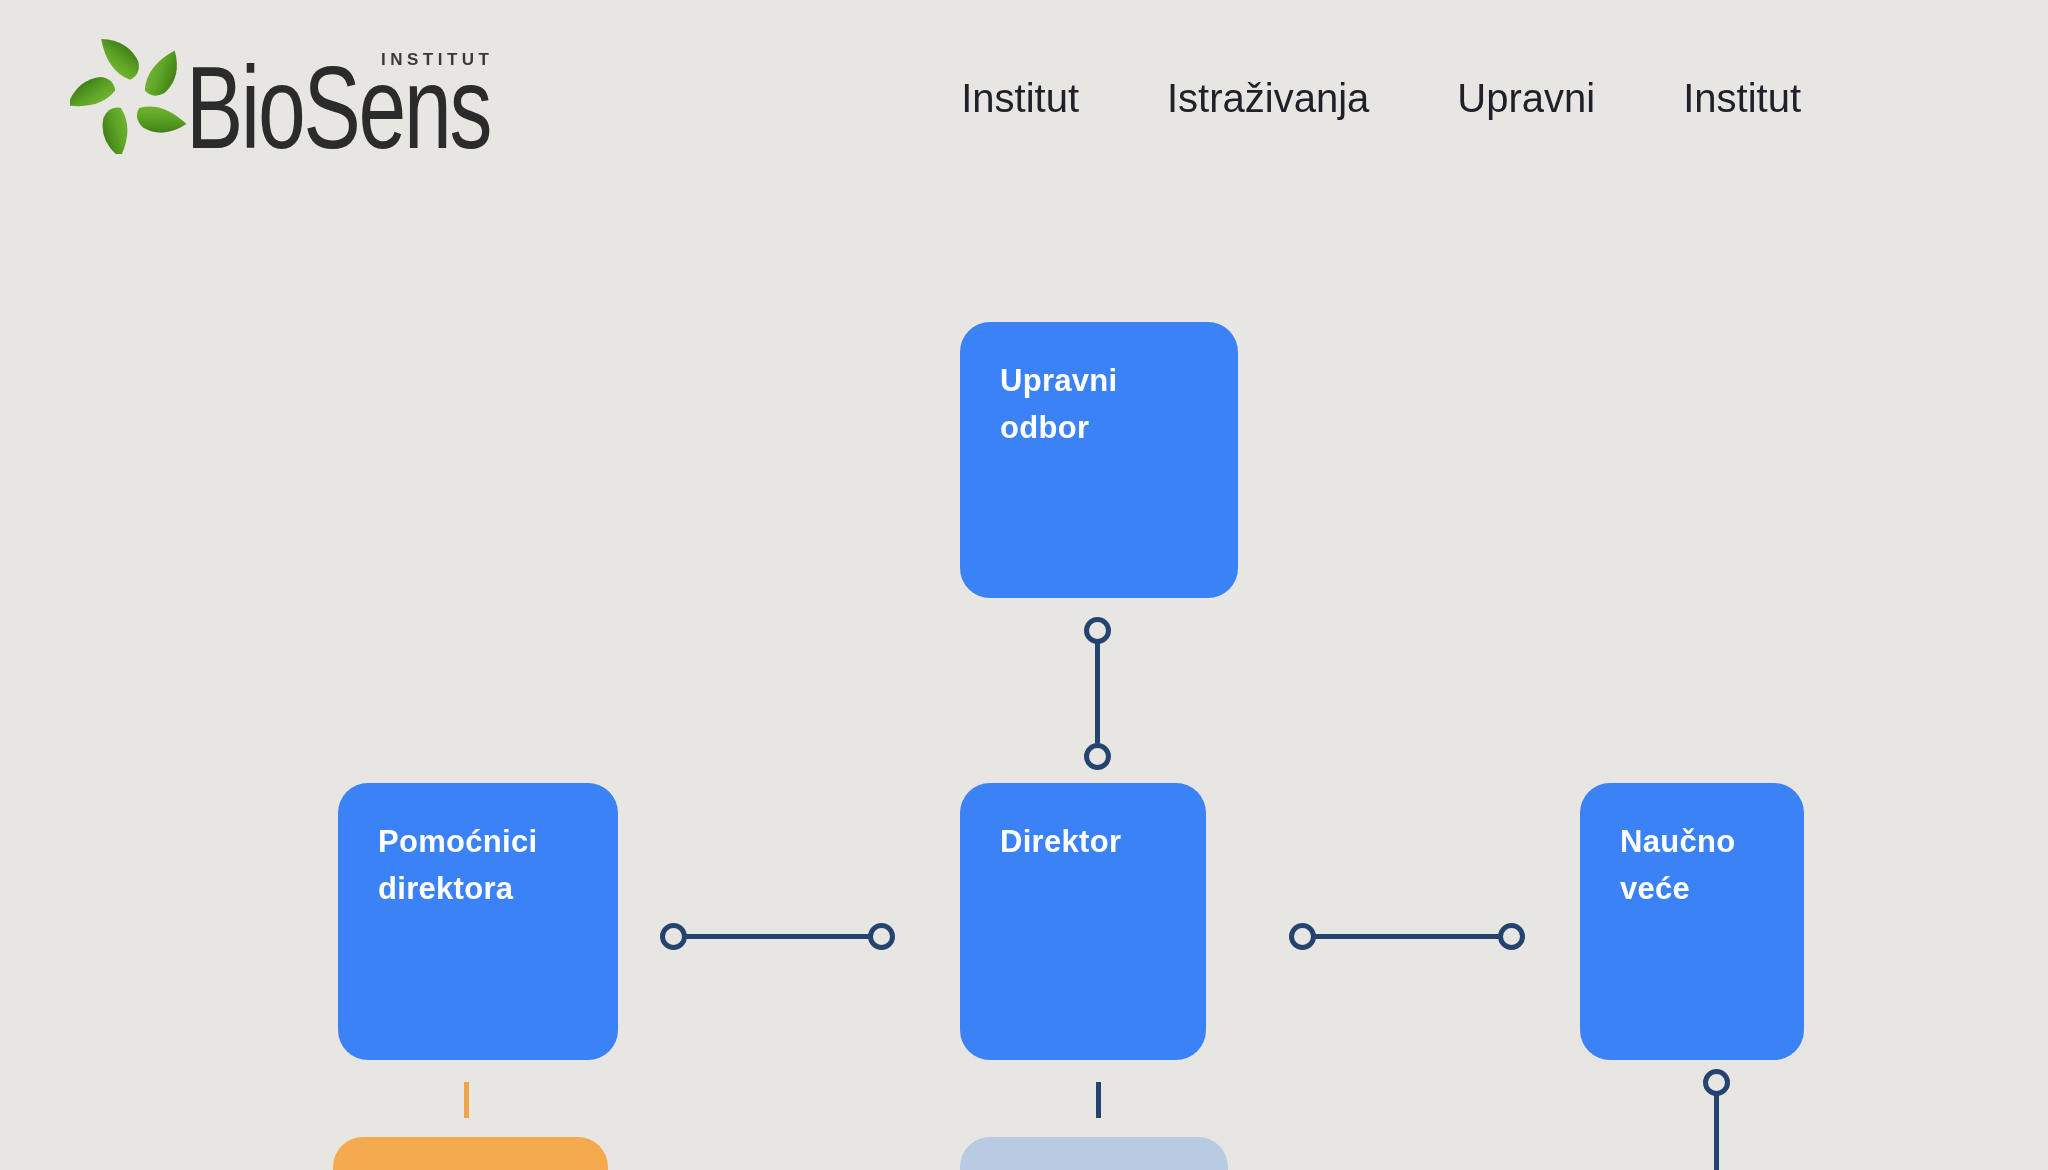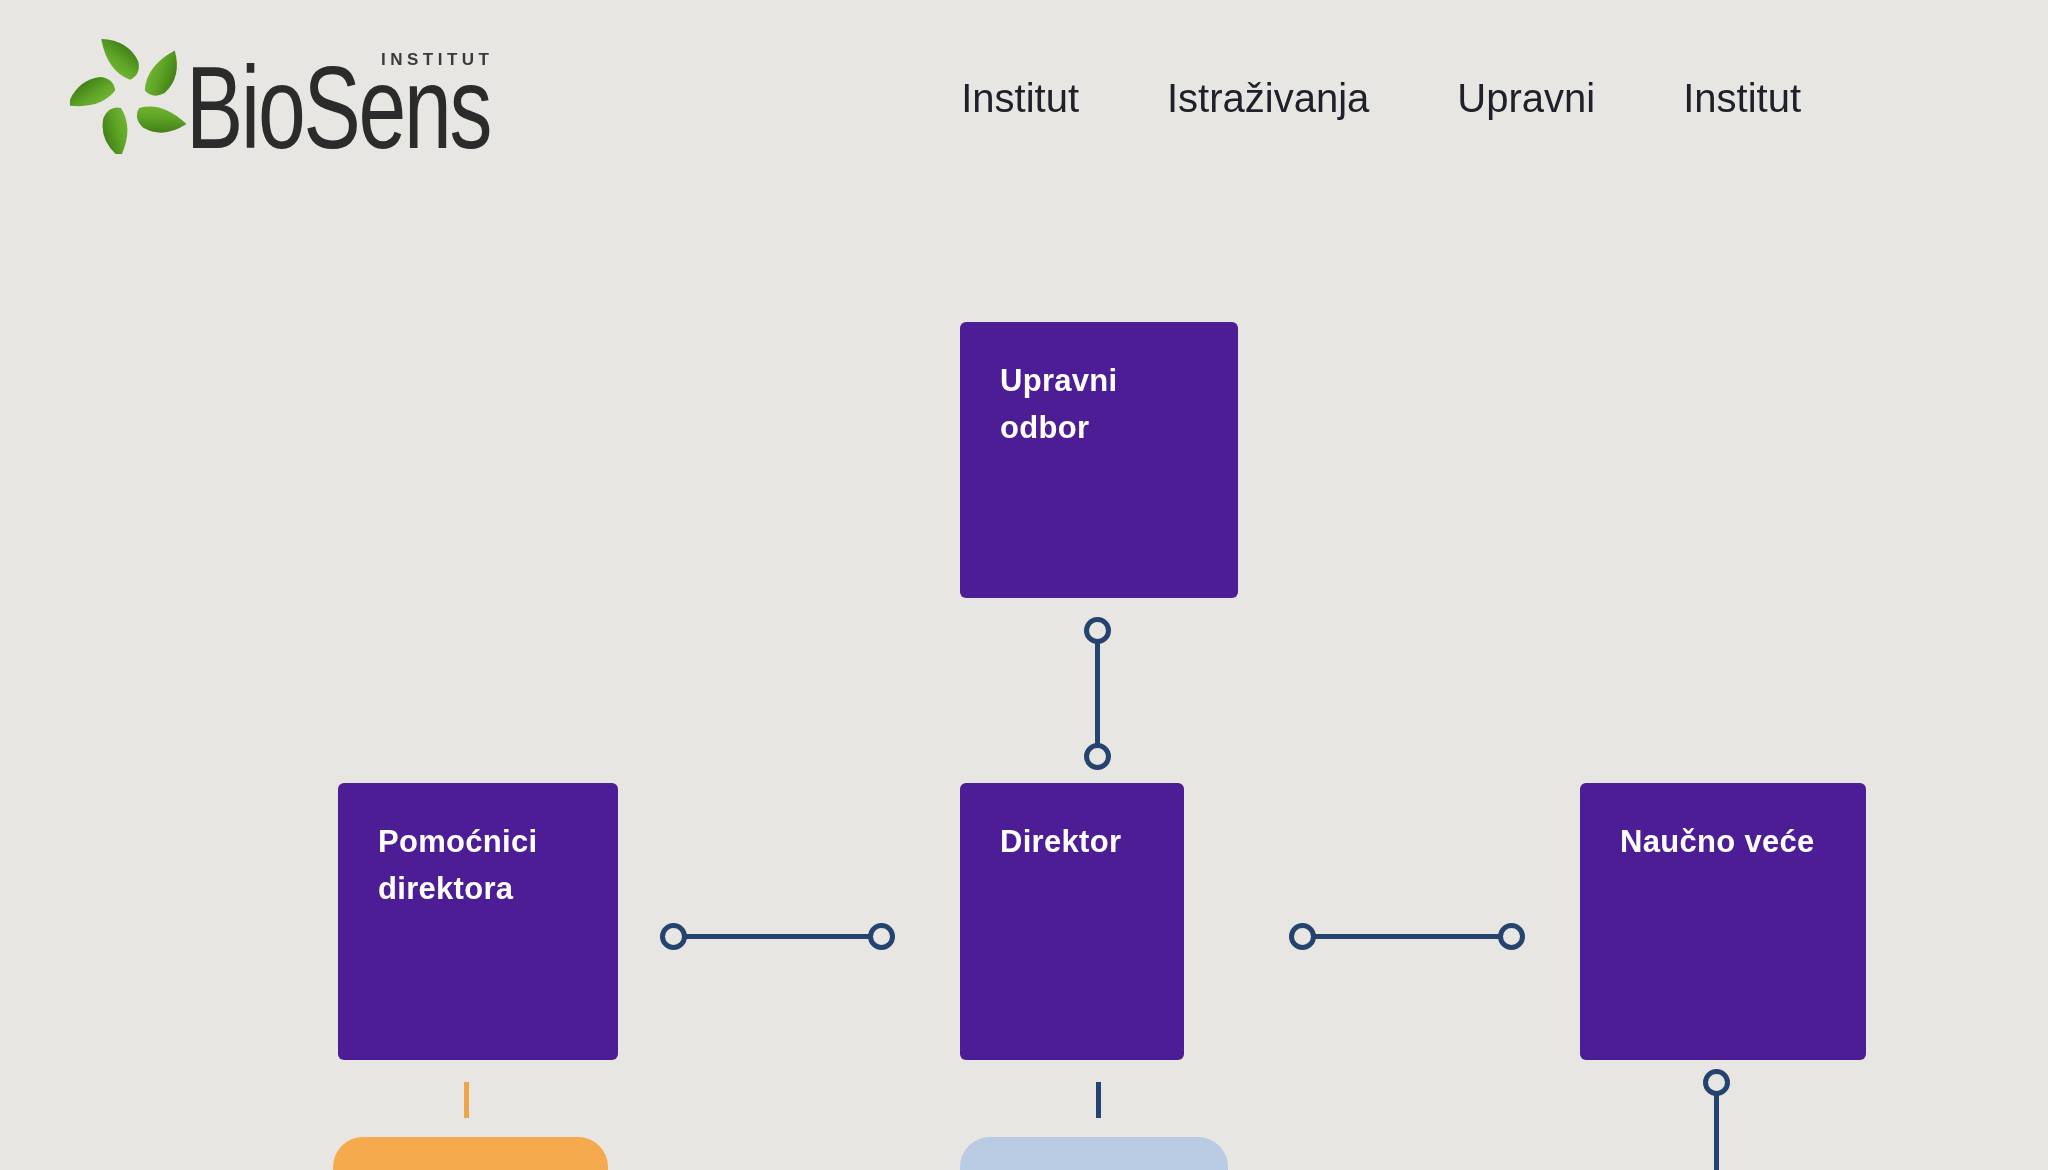--- a/index.html
+++ b/index.html
@@ -39,28 +39,28 @@
     white-space:nowrap; cursor:pointer;
   }
 
   
   .node {
     position:absolute; border-radius:30px;
     padding:36px 40px;
     font-size:31px; font-weight:700; line-height:1.5;
     letter-spacing:0.3px;
   }
-  .node.navy { background:#4c1d95; color:#ffffff;border-radius:6px; }
+  .node.navy { background:#3b82f6; color:#ffffff; }
   .node.orange { background:#f6aa4e; color:#1d3a63; }
   .node.lightblue { background:#b8cbe2; color:#1d3a63; }
 
   .n-upravni   { left:960px;  top:322px;  width:278px; height:276px; }
   .n-pomocnici { left:338px;  top:783px;  width:280px; height:277px; }
-  .n-direktor  { left:960px;  top:783px;  width:224px; height:277px; }
-  .n-naucno    { left:1580px; top:783px;  width:286px; height:277px; }
+  .n-direktor  { left:960px;  top:783px;  width:246px; height:277px; }
+  .n-naucno    { left:1580px; top:783px;  width:224px; height:277px; }
   .n-uprava    { left:333px;  top:1137px; width:275px; height:130px; padding-top:24px; font-size:29px; }
   .n-sector    { left:960px;  top:1137px; width:268px; height:130px; }
 
   
   .cline { position:absolute; background:#24436e; }
   .cline.orange { background:#f0a44a; }
   .dot {
     position:absolute; width:27px; height:27px;
     border:5px solid #24436e; border-radius:50%;
     background:#e8e6e3;

